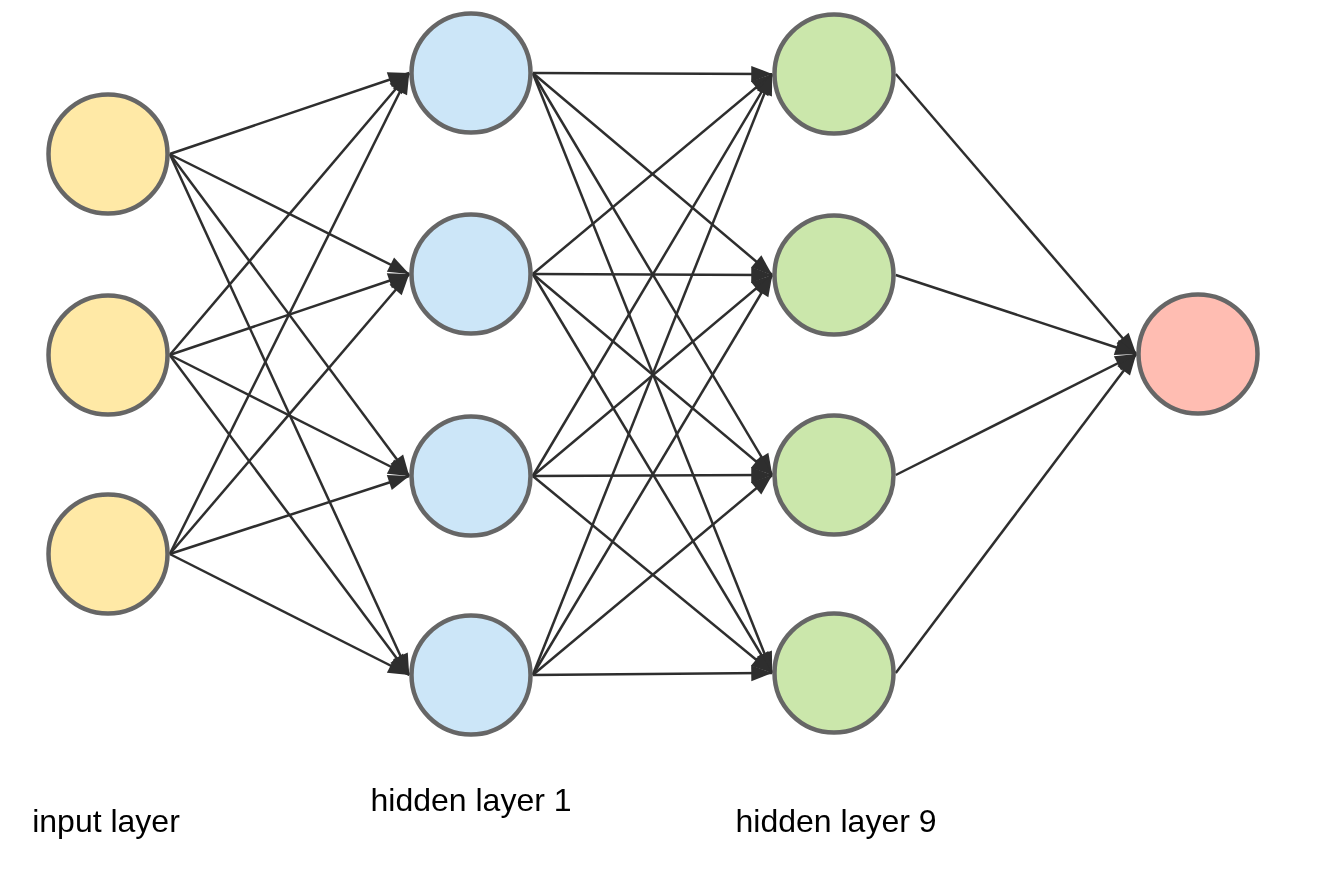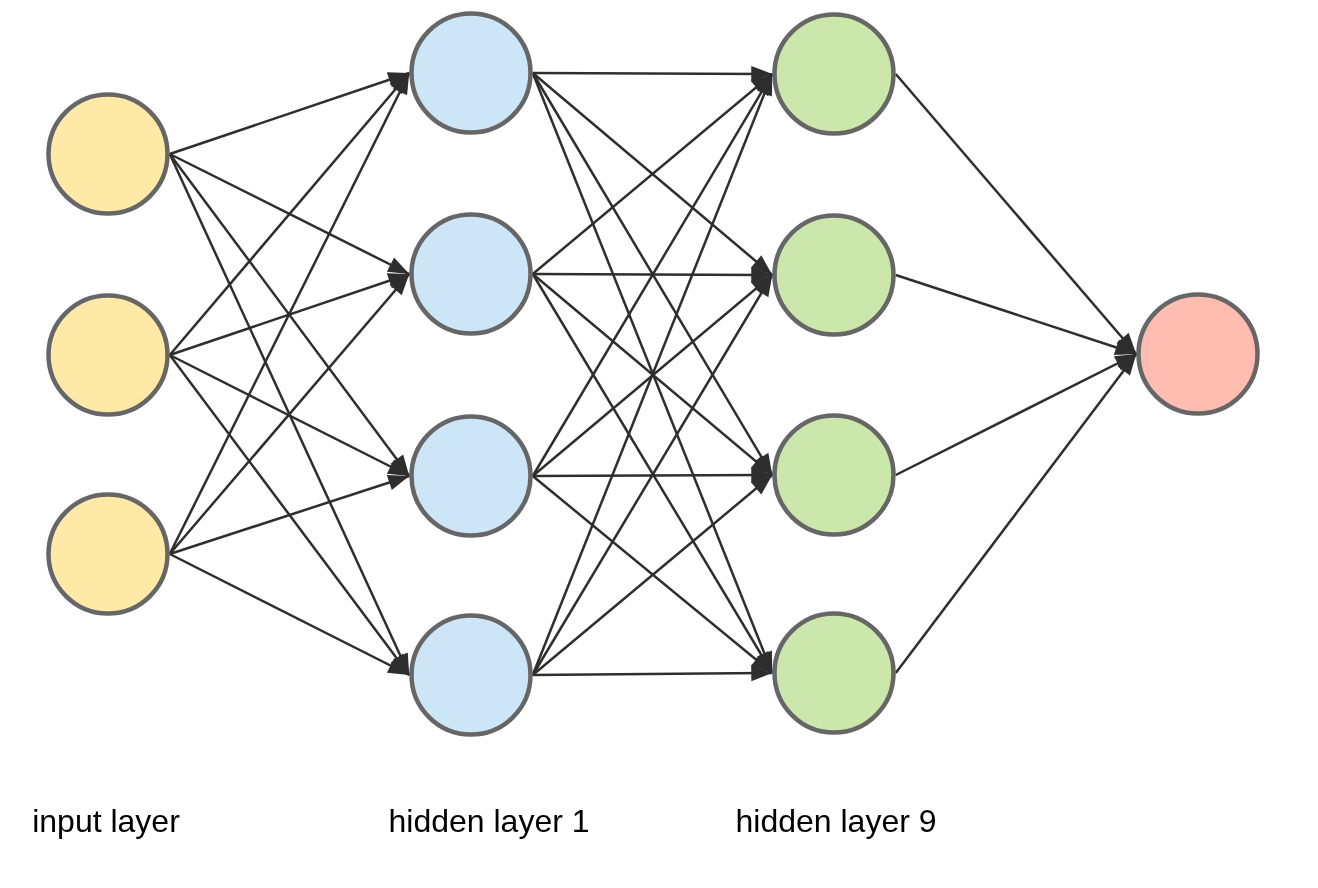--- a/index.html
+++ b/index.html
@@ -85,15 +85,15 @@
         <circle cx="471" cy="476" r="59.5" fill="#CCE6F8" stroke="#666666" stroke-width="4.5"></circle>
         <circle cx="471" cy="675" r="59.5" fill="#CCE6F8" stroke="#666666" stroke-width="4.5"></circle>
         <circle cx="834" cy="74" r="59.5" fill="#CBE7AB" stroke="#666666" stroke-width="4.5"></circle>
         <circle cx="834" cy="275" r="59.5" fill="#CBE7AB" stroke="#666666" stroke-width="4.5"></circle>
         <circle cx="834" cy="475" r="59.5" fill="#CBE7AB" stroke="#666666" stroke-width="4.5"></circle>
         <circle cx="834" cy="673" r="59.5" fill="#CBE7AB" stroke="#666666" stroke-width="4.5"></circle>
         <circle cx="1198" cy="354" r="59.5" fill="#FFBDB2" stroke="#666666" stroke-width="4.5"></circle>
       </g>
     </svg>
   <div class="layer-label" style="left: 106px; top: 803px; font-size: 32px; color: rgb(0, 0, 0);">input layer</div>
-  <div class="layer-label" style="left: 471px; top: 803px; font-size: 32px; color: rgb(0, 0, 0); margin-left: 18px;">hidden layer 1</div>
+  <div class="layer-label" style="left: 471px; top: 782px; font-size: 32px; color: rgb(0, 0, 0);">hidden layer 1</div>
   <div class="layer-label" style="left: 836px; top: 803px; font-size: 32px; color: rgb(0, 0, 0);">hidden layer 9</div>
 </div>
 
 </body></html>

